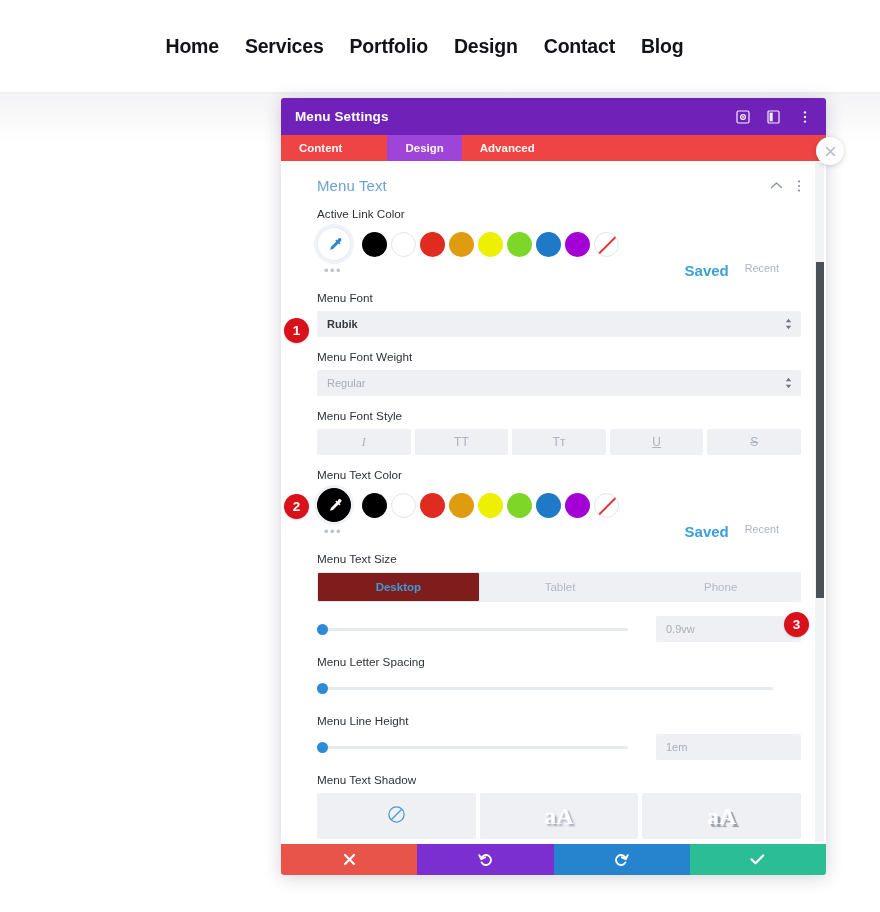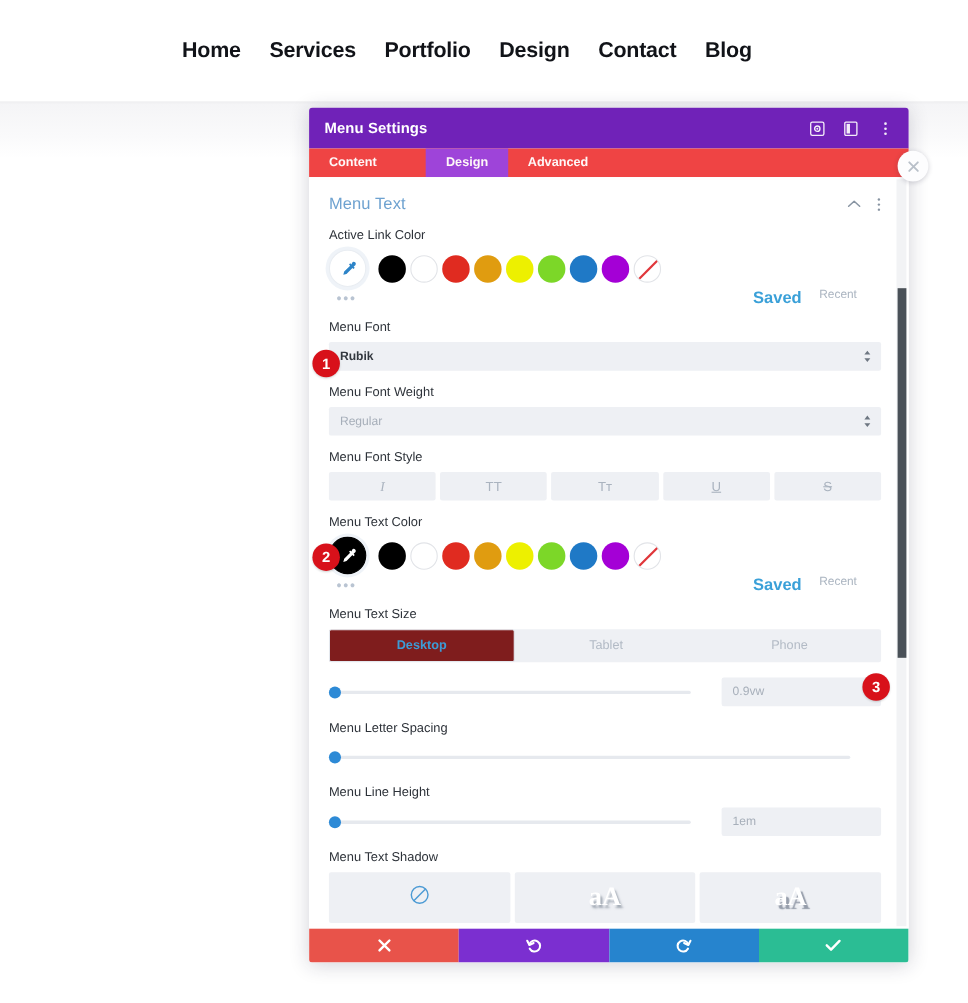--- a/index.html
+++ b/index.html
@@ -62,21 +62,21 @@
     display: flex; align-items: center; padding: 0 18px;
     color: #fff; font-size: 11.5px; font-weight: bold; cursor: pointer;
     opacity: .96;
   }
   .tab.active { background: #9b45e0; margin-left: 27px; }
 
   .modal-body {
     position: absolute; top: 63px; left: 0; right: 0; bottom: 31px;
     background: #fff; overflow: hidden;
   }
-  .scroll-inner { padding: 16px 25px 10px 18px; position: relative; }
+  .scroll-inner { padding: 16px 25px 10px 36px; position: relative; }
 
   
   .scrollbar-track {
     position: absolute; right: 2px; top: 2px; width: 9px; bottom: 2px;
     background: #f2f3f5;
   }
   .scrollbar-thumb {
     position: absolute; right: 2.5px; top: 101px; width: 8px; height: 336px;
     background: #4a5158; border-radius: 0px; cursor: pointer;
   }

